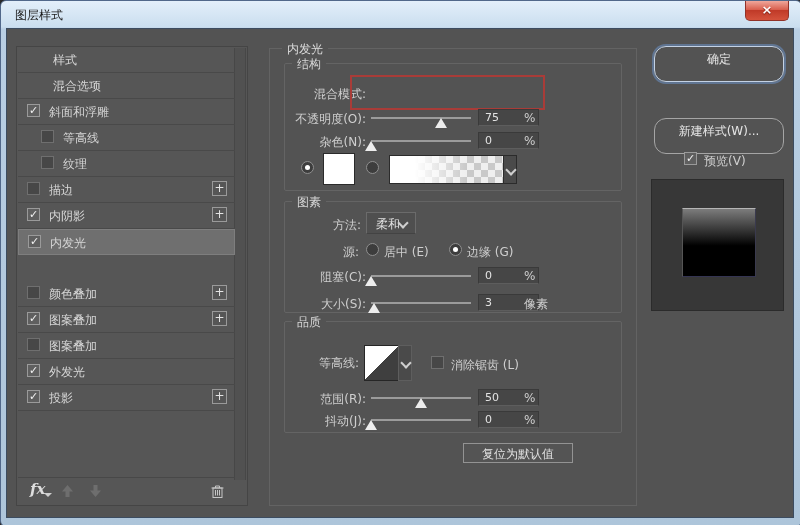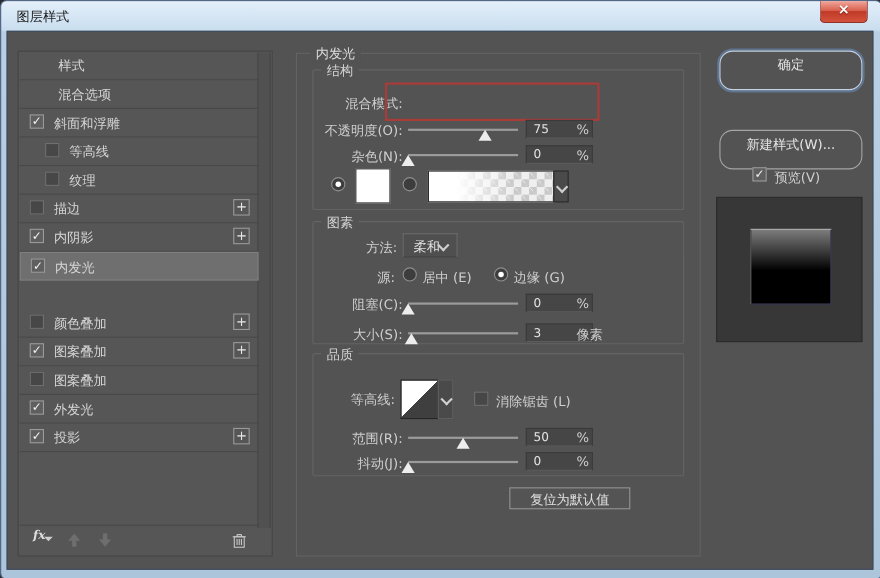--- a/index.html
+++ b/index.html
@@ -22,21 +22,21 @@
   .row.nocb .rlabel{left:24px;margin-left:11px;}
   .row.ind .cb{left:23px;}
   .row.ind .rlabel{left:45px;}
   .cb{position:absolute;left:9px;top:5px;width:13px;height:13px;background:#474747;border:1px solid #6f6f6f;
       box-sizing:border-box;text-align:center;font-size:11px;line-height:11px;color:#f2f2f2;}
   .cb.on{background:#5f5f5f;border-color:#9a9a9a;}
   .plusbtn{position:absolute;right:8px;top:4px;width:15px;height:15px;border:1px solid #9a9a9a;box-sizing:border-box;
       text-align:center;line-height:12px;font-size:12px;color:#e5e5e5;}
   .sb-footer{position:absolute;left:1px;bottom:1px;width:217px;height:26px;border-top:1px solid #484848;}
   .fx{position:absolute;left:12px;top:2px;font-family:"DejaVu Serif","Liberation Serif",serif;font-style:italic;
-      font-weight:bold;font-size:11px;color:#dedede;}
+      font-weight:bold;font-size:15px;color:#dedede;}
   .fx::after{content:"";position:absolute;right:-7px;bottom:1px;border-left:4px solid transparent;border-right:4px solid transparent;border-top:4px solid #cfcfcf;}
   .arr{position:absolute;top:6px;}
 
   
   .outerbox{position:absolute;left:268px;top:47px;width:368px;height:458px;border:1px solid #636363;box-sizing:border-box;}
   .paneltitle{position:absolute;left:281px;top:40px;background:#535353;padding:0 5px;color:#dcdcdc;}
   .group{position:absolute;left:283px;width:338px;border:1px solid #646464;border-radius:2px;box-sizing:border-box;}
   .gtitle{position:absolute;left:291px;background:#535353;padding:0 5px;color:#d6d6d6;}
   .flabel{position:absolute;width:95px;text-align:right;color:#cfcfcf;}
   .dd{position:absolute;height:22px;background:#4f4f4f;border:1px solid #6b6b6b;border-bottom-color:#434343;

